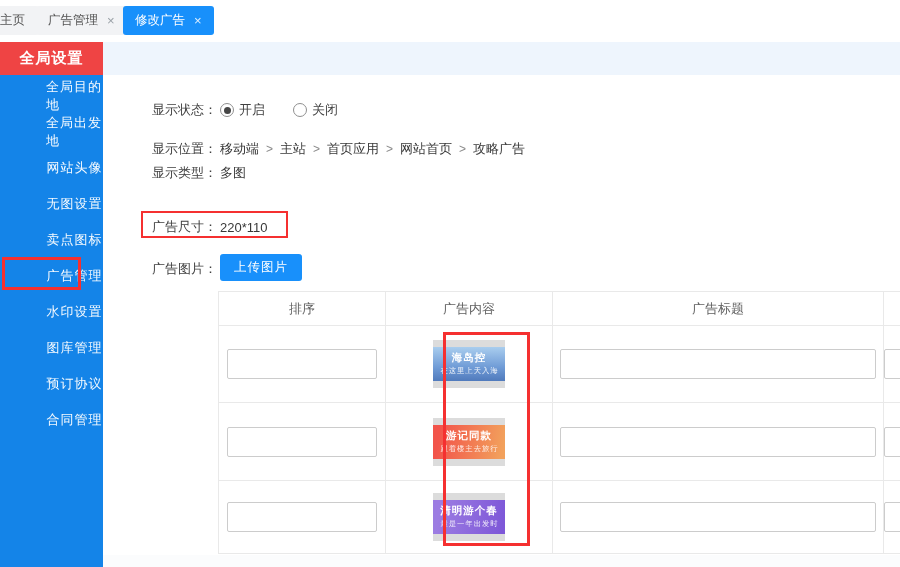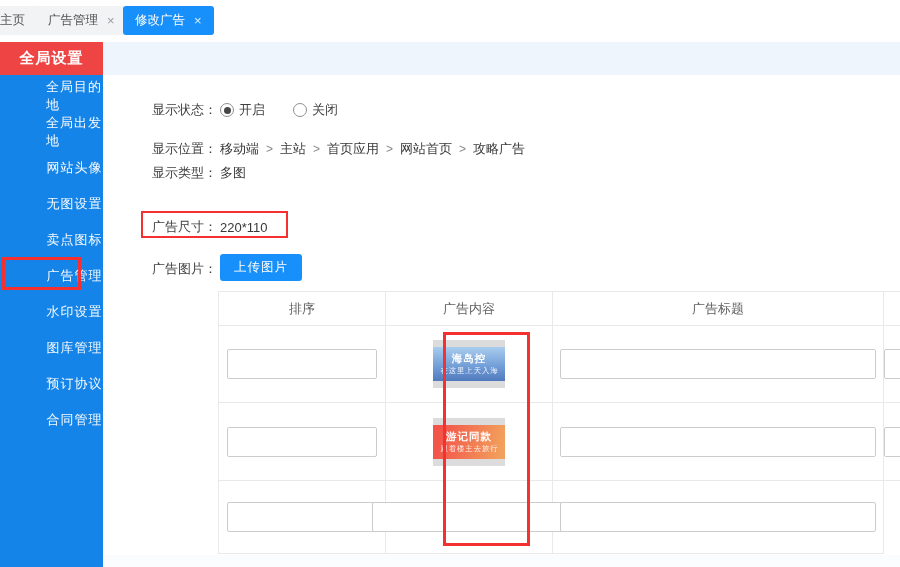--- a/index.html
+++ b/index.html
@@ -54,21 +54,21 @@
     display:flex; align-items:center; justify-content:center; }
   .th { font-size:13px; color:#5f5f5f; }
   .sort-input { width:150px; height:30px; border:1px solid #ccc; border-radius:2px; background:#fff;
     font-size:13px; padding:0 8px; outline:none; }
   .title-input { width:316px; height:30px; border:1px solid #ccc; border-radius:2px; background:#fff;
     font-size:13px; padding:0 8px; outline:none; }
 
   
   .thumb { width:72px; height:48px; background:#dcdcdc; position:relative; cursor:pointer; }
   .t-body { position:absolute; left:0; right:0; top:7px; bottom:7px; display:flex;
-    flex-direction:column; align-items:center; justify-content:center; overflow:hidden; }
+    flex-direction:column; align-items:center; justify-content:center; overflow:hidden;font-family:Liberation Mono, monospace; }
   .thumb-1 .t-body { background:linear-gradient(180deg,#a9cdee 0%,#6f9bd6 60%,#507abc 100%); }
   .thumb-2 .t-body { background:linear-gradient(100deg,#f2544a 10%,#f2a15c 95%);text-align:right; }
   .thumb-3 .t-body { background:linear-gradient(100deg,#9c7ce2 10%,#7e58d8 95%); }
   .t-title { color:#fff; font-size:10.5px; font-weight:bold; letter-spacing:1px; line-height:13px; }
   .t-sub { color:rgba(255,255,255,.88); font-size:8px; letter-spacing:1px; line-height:11px;
     transform:scale(.92); }
 
   
   .redbox { position:absolute; border:3px solid #f53030; pointer-events:none; z-index:6; }
   .redbox-sidebar { left:2px; top:257px; width:79px; height:33px; }
@@ -189,20 +189,28 @@
     <input class="title-input" value="" style="">
   </div>
   <div class="td">
     <input class="title-input" style="">
   </div>
 
   <div class="td">
     <input class="sort-input" value="" style="">
   </div>
   <div class="td">
+    <div class="thumb thumb-3">
+      <div class="t-body">
+        <div class="t-title">清明游个春</div>
+        <div class="t-sub">最是一年出发时</div>
+      </div>
+    </div>
+  </div>
+  <div class="td">
     <input class="title-input" value="" style="">
   </div>
   <div class="td">
     <input class="title-input" style="">
   </div>
 </div>
 
 <div class="bottom-strip"></div>
 
 <div class="redbox redbox-sidebar"></div>

